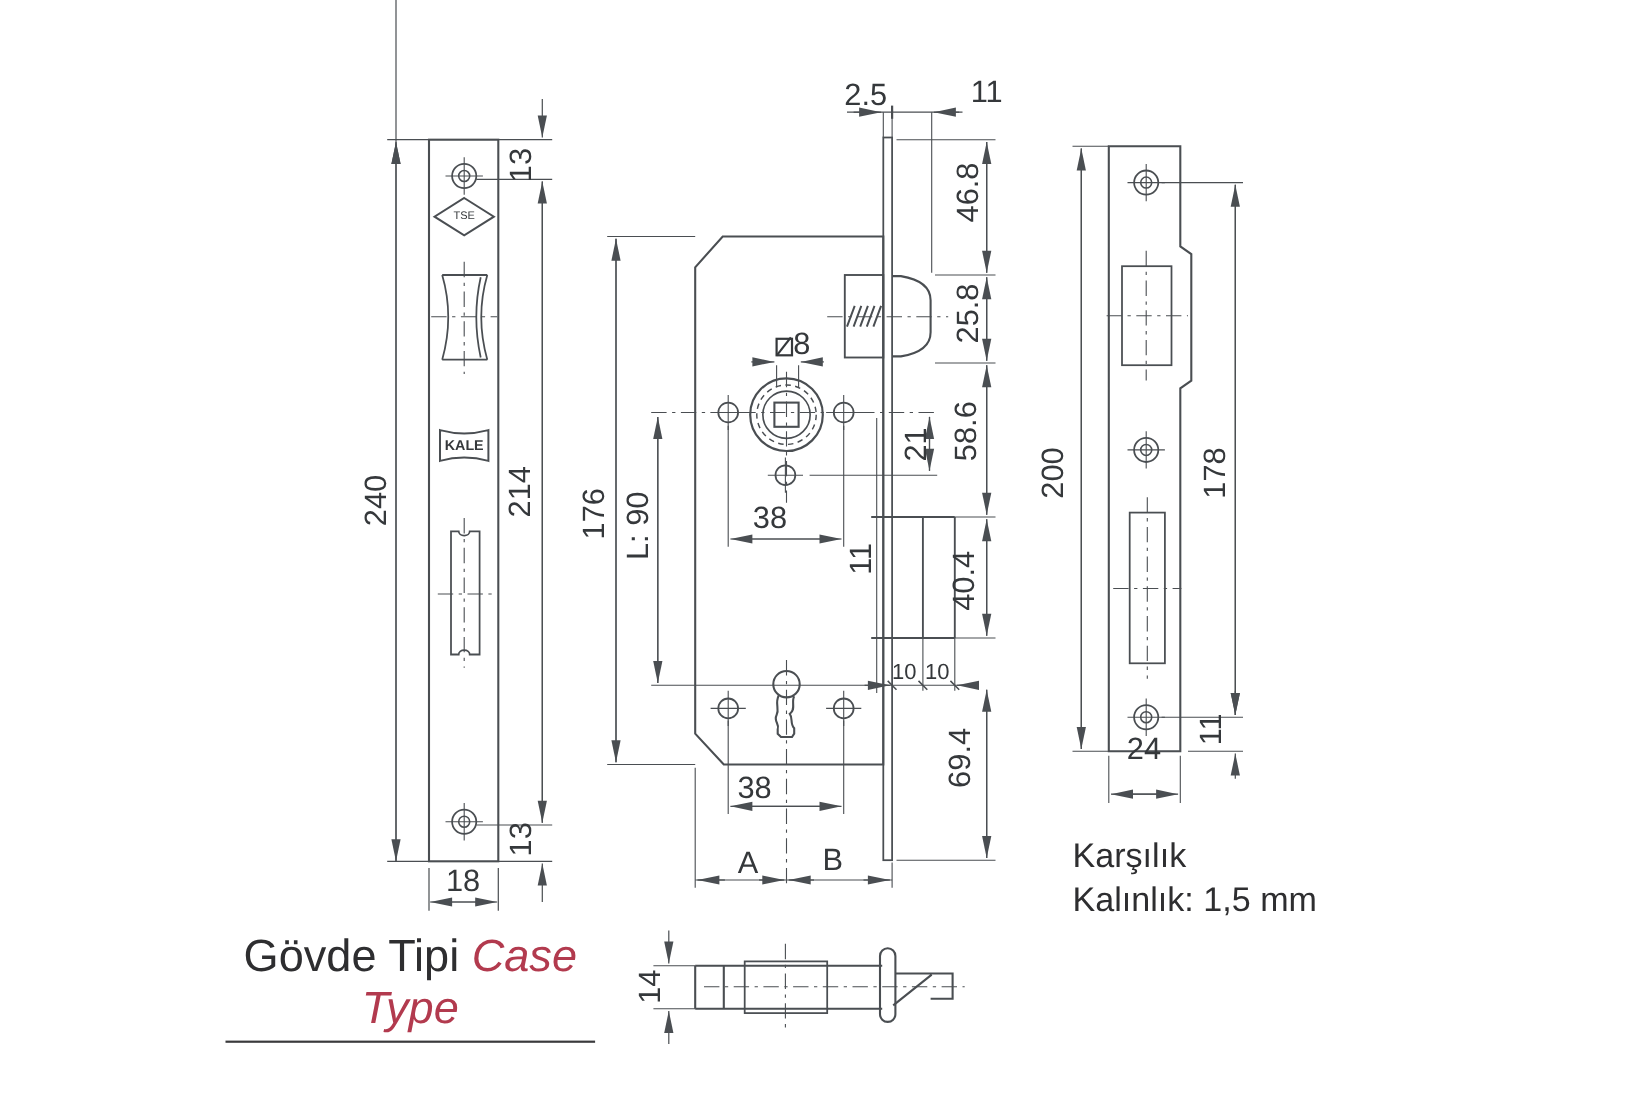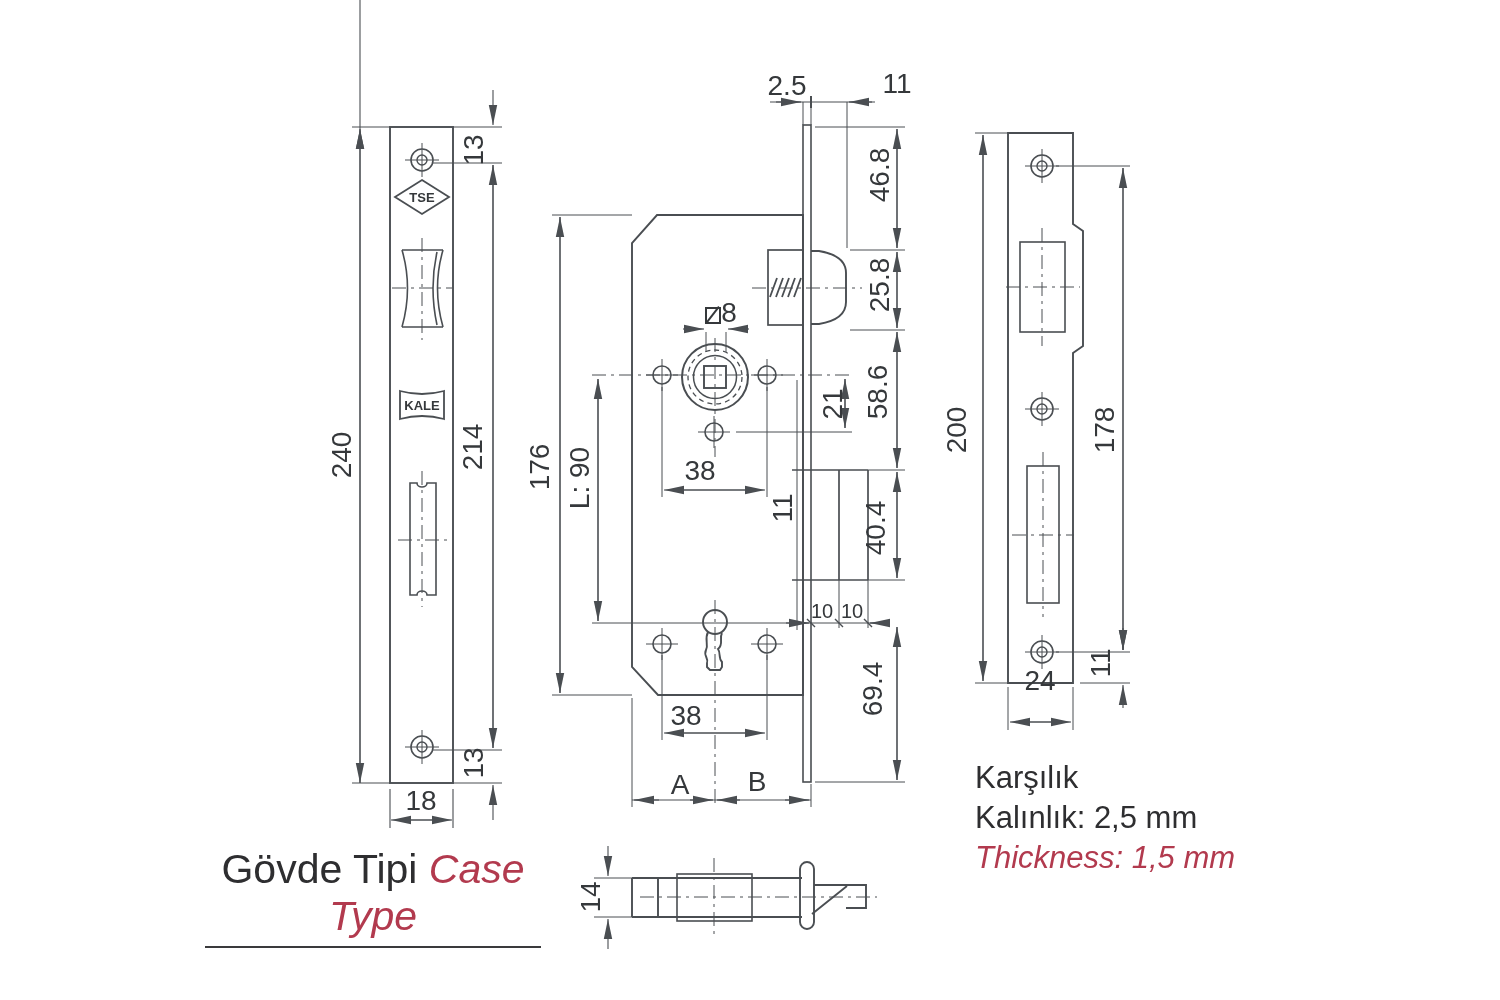--- a/index.html
+++ b/index.html
@@ -20,21 +20,21 @@
   #l-d586{left:878px;top:392px;} #l-d21{left:833px;top:404px;}
   #l-dsq8{left:729px;top:313px;}
   #l-d38u{left:700px;top:471px;} #l-d11mid{left:783px;top:508px;}
   #l-d404{left:876px;top:528px;} #l-d10a{left:822px;top:611px;}
   #l-d10b{left:852px;top:611px;} #l-d694{left:873px;top:689px;}
   #l-d38l{left:686px;top:716px;} #l-dA{left:680px;top:785px;}
   #l-dB{left:757px;top:782px;}  #l-d14{left:591px;top:897px;}
   #l-d200{left:957px;top:430px;} #l-d178{left:1105px;top:430px;}
   #l-d11r{left:1101px;top:663px;} #l-d24{left:1040px;top:681px;}
   
-  #l-tse{left:422px;top:197px;font-size:13px;font-weight:bold;}
+  #l-tse{left:422px;top:197px;font-size:10px;font-weight:normal;}
   #l-kale{left:422px;top:405px;font-size:13px;font-weight:bold;}
   
   #sq8{position:absolute;left:705px;top:307px;width:12px;height:13px;
        border:2px solid #35383b;}
   #sq8 span{position:absolute;left:-5px;top:5px;width:21px;height:2px;
        background:#35383b;transform:rotate(-52deg);}
   
   .red{color:#b23a4e;font-style:italic;}
   #cap-left{position:absolute;left:205px;top:846px;width:336px;text-align:center;
        font-size:41px;color:#2e2e30;}
@@ -271,17 +271,16 @@
 <div class="lbl" id="l-tse">TSE</div>
 <div class="lbl" id="l-kale">KALE</div>
 
 <div id="cap-left">
   <div><span>Gövde Tipi </span><span class="red">Case Type</span></div>
   <div class="rule"></div>
 </div>
 
 <div id="cap-right">
   <div>Karşılık</div>
-  <div>Kalınlık: 2,5 mm</div>
-  <div class="red">Thickness: 1,5 mm</div>
+  <div>Kalınlık: 1,5 mm</div>
 </div>
 
 </div>
 
 </body></html>

